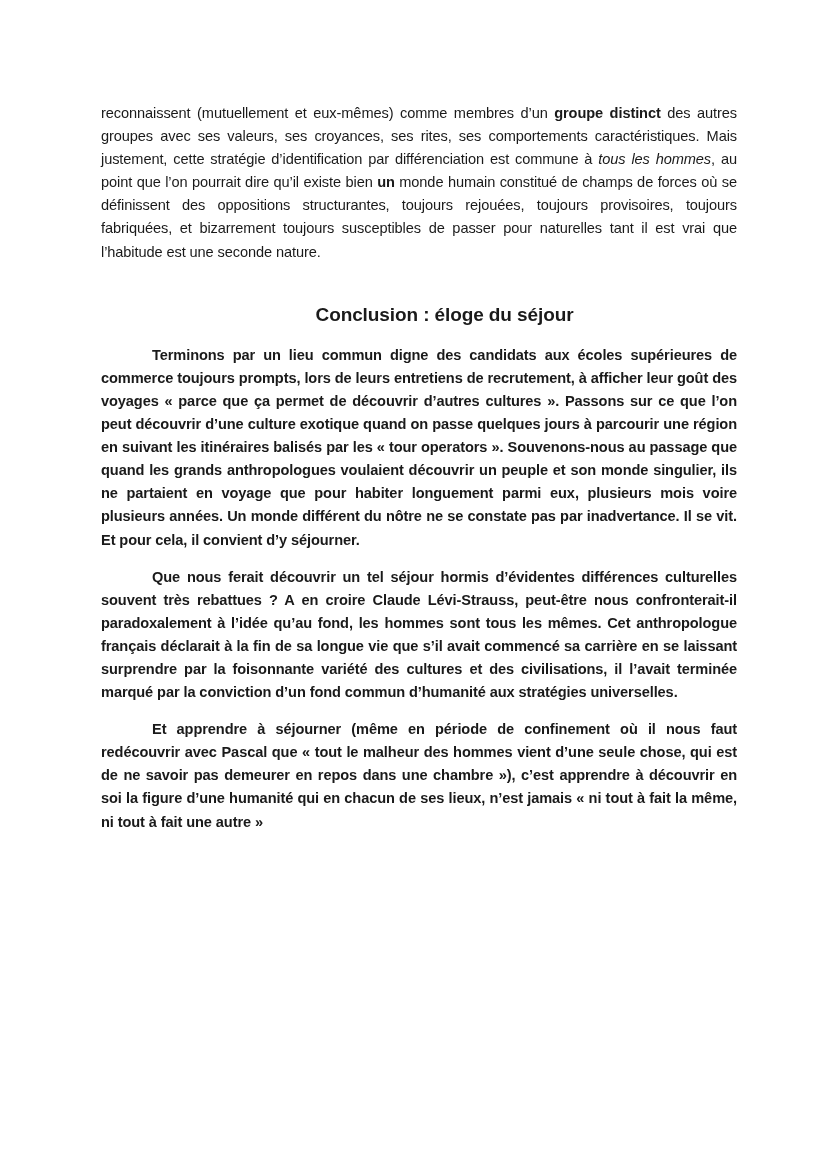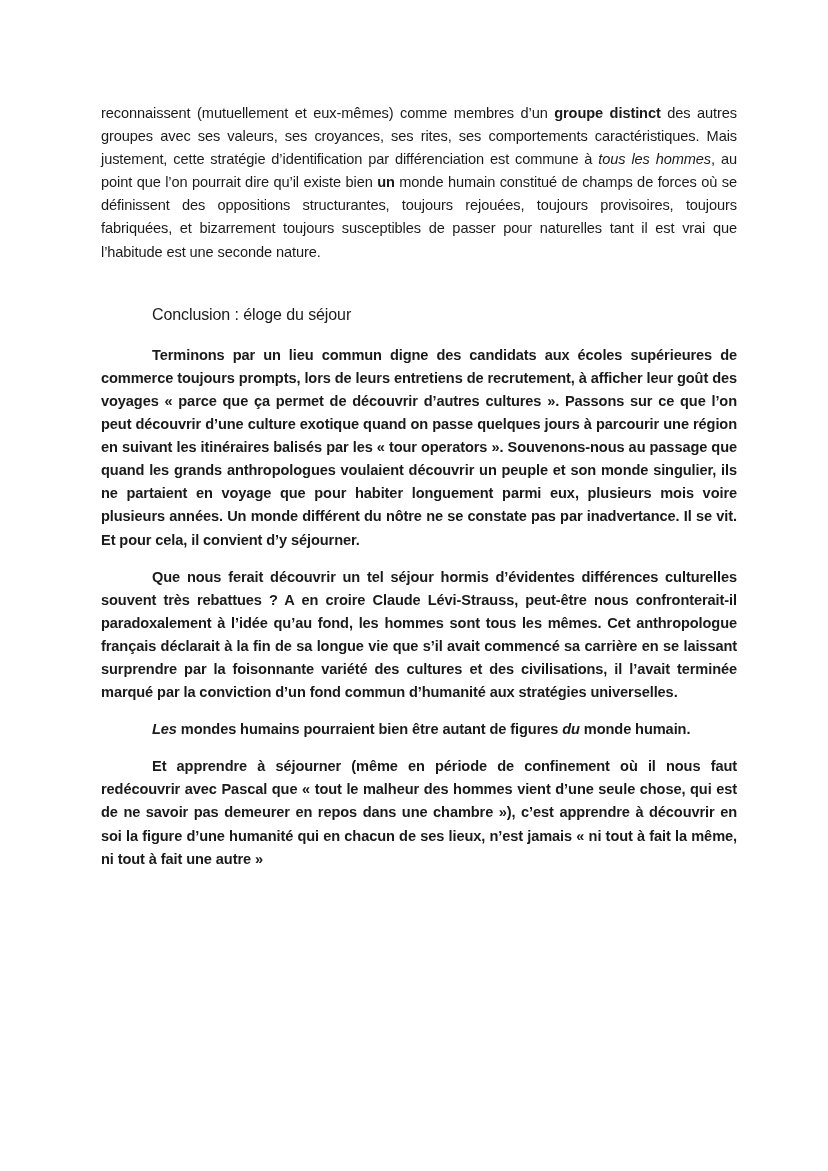--- a/index.html
+++ b/index.html
@@ -39,24 +39,24 @@
     word-spacing: 0px;
   }
   .para + .para {
     margin-top: 14px;
   }
   .para.indent {
     text-indent: 51px;
     font-weight: bold;
   }
   .heading {
-    font-size: 16px;
+    font-size: 19px;
     line-height: 23.1px;
-    font-weight: normal;
-    text-align: left;
+    font-weight: bold;
+    text-align: center;
     margin: 0;
     padding-left: 51px;
     letter-spacing: -0.1px;
   }
   .gap-before-heading {
     margin-top: 39px;
   }
   .gap-after-heading {
     margin-top: 18px;
   }
@@ -72,16 +72,15 @@
 </style>
 </head>
 <body>
 
 <div class="page">
   <div class="text-column" id="text-column">
       <p class="para"><span>reconnaissent (mutuellement et eux-mêmes) comme membres d’un </span><span class="bold">groupe distinct</span><span> des autres groupes avec ses valeurs, ses croyances, ses rites, ses comportements caractéristiques. Mais justement, cette stratégie d’identification par différenciation est commune à </span><span class="italic">tous les hommes</span><span>, au point que l’on pourrait dire qu’il existe bien </span><span class="bold">un</span><span> monde humain constitué de champs de forces où se définissent des oppositions structurantes, toujours rejouées, toujours provisoires, toujours fabriquées, et bizarrement toujours susceptibles de passer pour naturelles tant il est vrai que l’habitude est une seconde nature.</span></p>
       <div class="heading gap-before-heading">Conclusion : éloge du séjour</div>
       <p class="para indent gap-after-heading"><span>Terminons par un lieu commun digne des candidats aux écoles supérieures de commerce toujours prompts, lors de leurs entretiens de recrutement, à afficher leur goût des voyages « parce que ça permet de découvrir d’autres cultures ». Passons sur ce que l’on peut découvrir d’une culture exotique quand on passe quelques jours à parcourir une région en suivant les itinéraires balisés par les « tour operators ». Souvenons-nous au passage que quand les grands anthropologues voulaient découvrir un peuple et son monde singulier, ils ne partaient en voyage que pour habiter longuement parmi eux, plusieurs mois voire plusieurs années. Un monde différent du nôtre ne se constate pas par inadvertance. Il se vit. Et pour cela, il convient d’y séjourner.</span></p>
       <p class="para indent"><span>Que nous ferait découvrir un tel séjour hormis d’évidentes différences culturelles souvent très rebattues ? A en croire Claude Lévi-Strauss, peut-être nous confronterait-il paradoxalement à l’idée qu’au fond, les hommes sont tous les mêmes. Cet anthropologue français déclarait à la fin de sa longue vie que s’il avait commencé sa carrière en se laissant surprendre par la foisonnante variété des cultures et des civilisations, il l’avait terminée marqué par la conviction d’un fond commun d’humanité aux stratégies universelles.</span></p>
-      <p class="para indent"><span class="italic">Les</span><span> mondes humains pourraient bien être autant de figures </span><span class="italic">du</span><span> monde humain.</span></p>
       <p class="para indent"><span>Et apprendre à séjourner (même en période de confinement où il nous faut redécouvrir avec Pascal que « tout le malheur des hommes vient d’une seule chose,  qui est de ne  savoir pas demeurer en repos dans une chambre »), c’est apprendre à découvrir en soi la figure d’une humanité qui en chacun de ses lieux, n’est jamais « ni tout à fait la même, ni tout à fait une autre »</span></p>
     </div>
 </div>
 
 </body></html>

